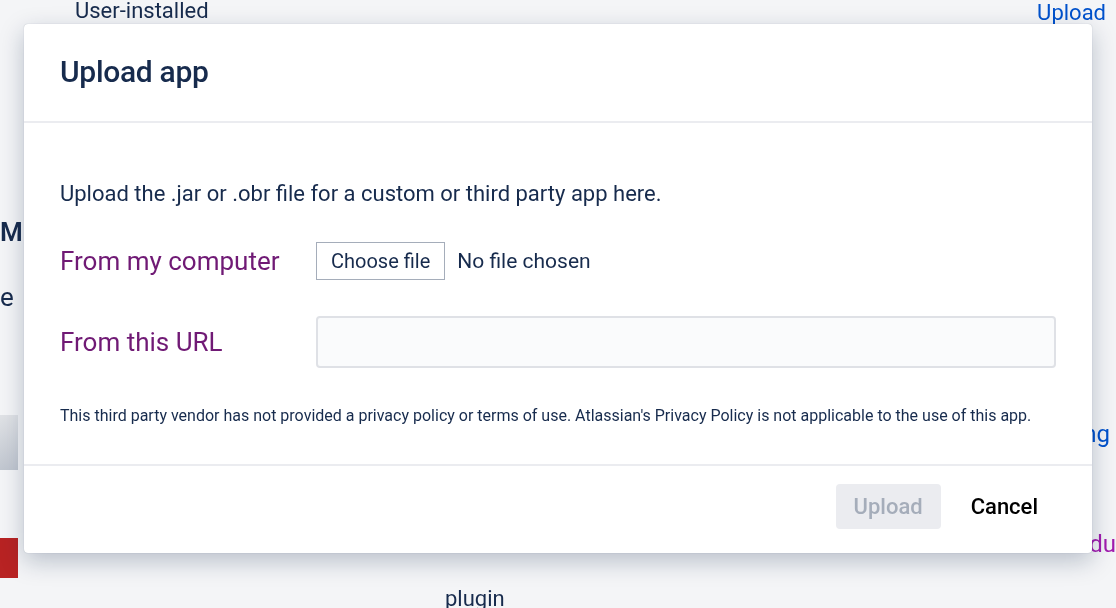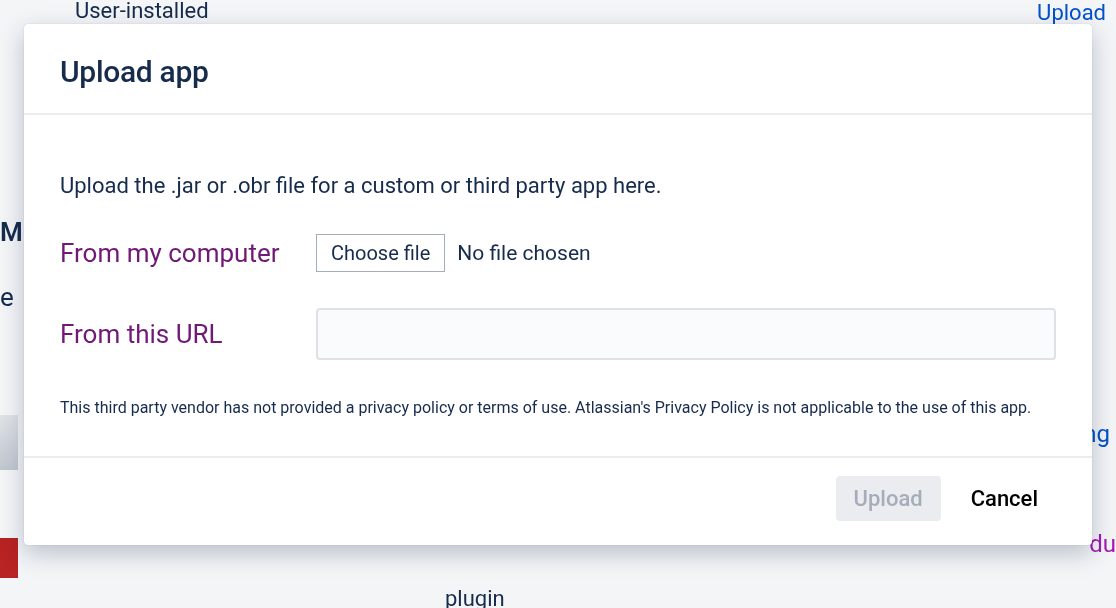--- a/index.html
+++ b/index.html
@@ -91,21 +91,21 @@
     .modal {
       position: absolute;
       top: 24px;
       left: 24px;
       right: 24px;
       background: #ffffff;
       border-radius: 4px;
       box-shadow: 0 8px 24px rgba(9,30,66,0.25), 0 0 1px rgba(9,30,66,0.3);
     }
     .modal-header {
-      padding: 30px 36px 24px 36px;
+      padding: 30px 36px 32px 36px;
     }
     .modal-title {
       font-size: 30px;
       font-weight: 500;
       color: #172b4d;
       letter-spacing: -0.01em;
     }
     .divider {
       height: 2px;
       background: #ebecf0;

